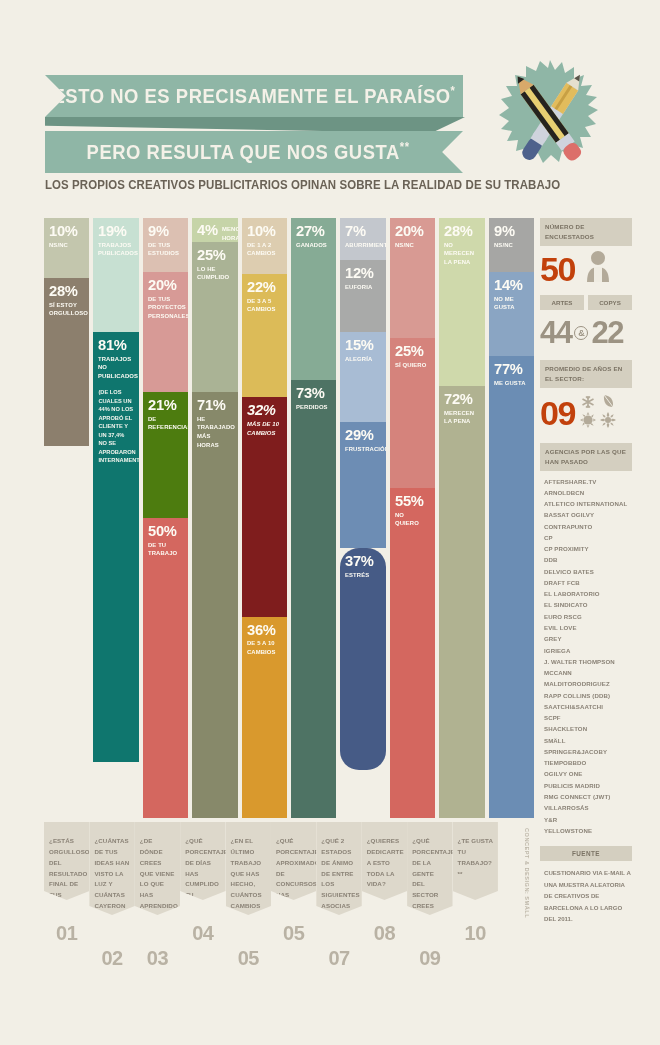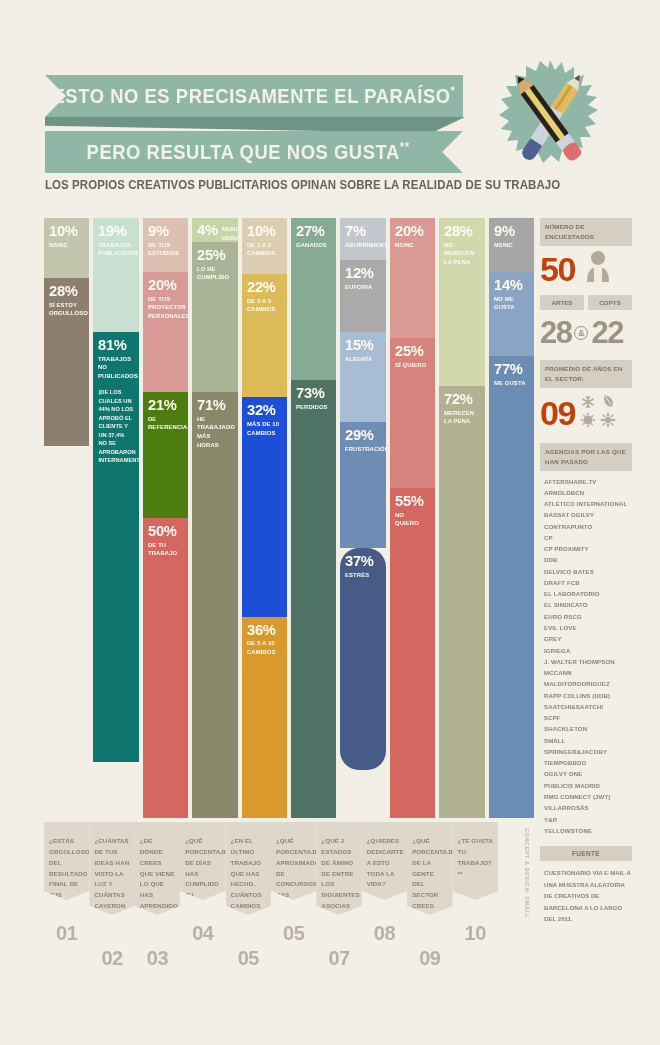--- a/index.html
+++ b/index.html
@@ -238,21 +238,21 @@
       </div>
       <div class="col">
         <div class="seg" style="background: rgb(221, 205, 176); height: 60px;">
           <span class="pct">10%</span>
           <span class="lbl">DE 1 A 2 CAMBIOS</span>
         </div>
         <div class="seg" style="background: rgb(220, 187, 88); height: 132px;">
           <span class="pct">22%</span>
           <span class="lbl">DE 3 A 5 CAMBIOS</span>
         </div>
-        <div class="seg" style="background: #1d4ed8; height: 236px;">
+        <div class="seg" style="background: #7f1d1d; height: 236px; font-style: italic;">
           <span class="pct">32%</span>
           <span class="lbl">MÁS DE 10 CAMBIOS</span>
         </div>
         <div class="seg" style="background: rgb(217, 153, 45); height: 216px;">
           <span class="pct">36%</span>
           <span class="lbl">DE 5 A 10 CAMBIOS</span>
         </div>
       </div>
       <div class="col">
         <div class="seg" style="background: rgb(134, 171, 149); height: 162px;">
@@ -399,21 +399,21 @@
           <path d="M6 31 Q6 16 17 16 Q28 16 28 31 Z" fill="#b3aa99"></path>
           <rect x="13" y="16" width="8" height="15" fill="#efece2"></rect>
         </svg>
       </span>
     </div>
     <div class="split-hd">
       <div>ARTES</div>
       <div>COPYS</div>
     </div>
     <div class="split-nums">
-      <span>28</span>
+      <span>44</span>
       <span class="amp">&amp;</span>
       <span>22</span>
     </div>
     <div class="side-hd">PROMEDIO DE AÑOS EN EL SECTOR:</div>
     <div class="icons-row">
       <span class="big-num">09</span>
       <span>
         <svg width="40" height="36" viewBox="0 0 40 36">
           <g stroke="#b3aa99" stroke-width="1.6" fill="none">
             <path d="M8 3 V15 M2.5 6 L13.5 12 M13.5 6 L2.5 12"></path>

